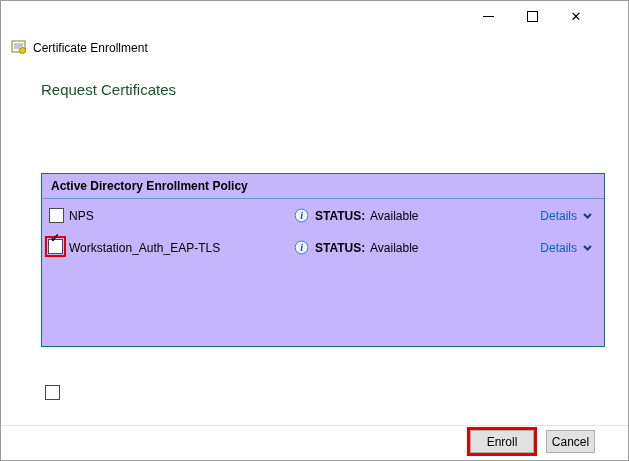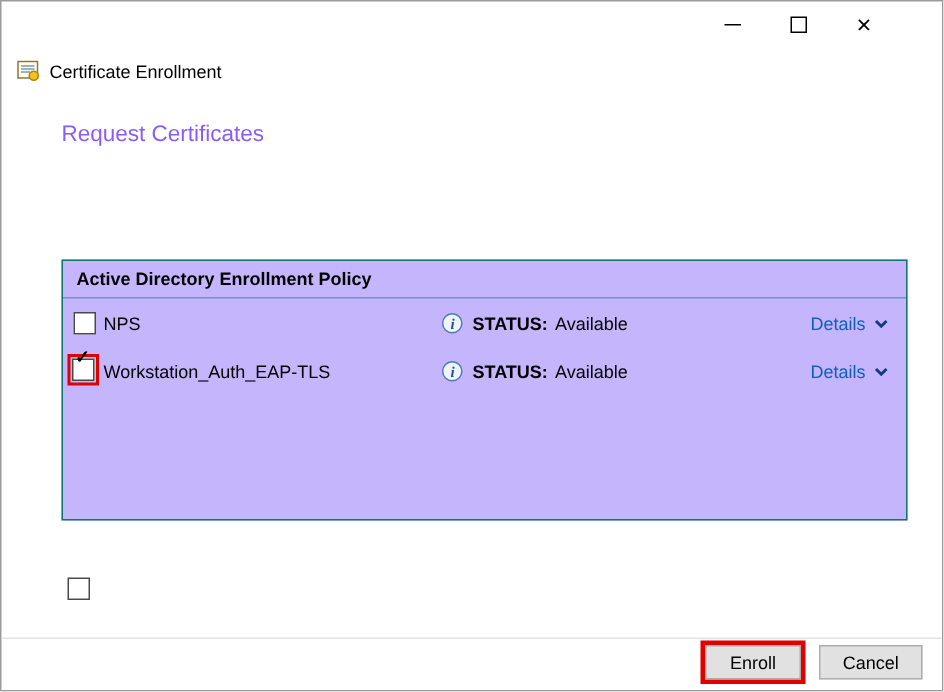--- a/index.html
+++ b/index.html
@@ -14,21 +14,21 @@
     display:flex; align-items:center; justify-content:center; cursor:default; }
   .min-glyph { width:11px; height:1px; background:#000; }
   .max-glyph { width:9px; height:9px; border:1px solid #000; }
   .close-glyph { font-size:13px; line-height:13px; color:#000; }
 
   
   .app-icon { position:absolute; left:10px; top:38px; width:16px; height:16px; }
   .app-title { position:absolute; left:32px; top:40px; font-size:12px; }
 
   
-  .heading { position:absolute; left:40px; top:80px; font-size:15px; color:#8b5cf6; }
+  .heading { position:absolute; left:40px; top:80px; font-size:15px; color:#14532d; }
   .desc { position:absolute; left:40px; top:114px; width:560px; line-height:16px; }
 
   
   .panel { position:absolute; left:40px; top:172px; width:562px; height:172px;
     border:1px solid #0f766e; background:#c4b5fd; }
   .panel-header { position:absolute; left:0; top:0; right:0; height:24px;
     line-height:24px; padding-left:9px; font-weight:bold;
     border-bottom:1px solid #6b96c8; }
   .row { position:absolute; left:0; right:0; height:24px; }
   .row-1 { top:30px; }
@@ -49,21 +49,21 @@
 
   
   .show-all { position:absolute; left:44px; top:384px; display:flex; align-items:center; gap:7px; }
 
   
   .footer-divider { position:absolute; left:0; right:0; top:424px; border-top:1px solid #e3e3e3; }
   .btn { position:absolute; top:429px; height:23px; background:#e1e1e1;
     border:1px solid #adadad; font-family:"Liberation Sans", sans-serif;
     font-size:12px; color:#000; padding:0; cursor:default; }
   .btn-enroll { left:469px; width:64px; box-shadow:0 0 0 3px #e00000; }
-  .btn-cancel { left:545px; width:69px; }
+  .btn-cancel { left:545px; width:49px; }
 </style>
 </head>
 <body>
 
 <div class="window">
 
   <div class="capbtn" style="left:472px;">
     <span class="min-glyph"></span>
   </div>
   <div class="capbtn" style="left:516px;">

